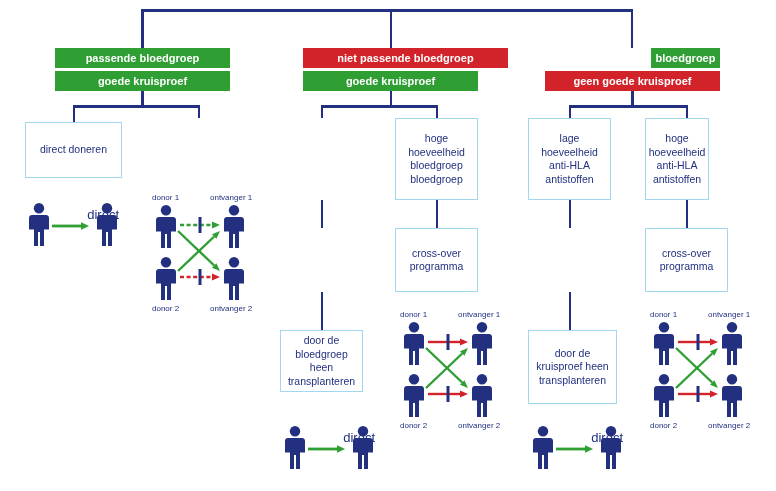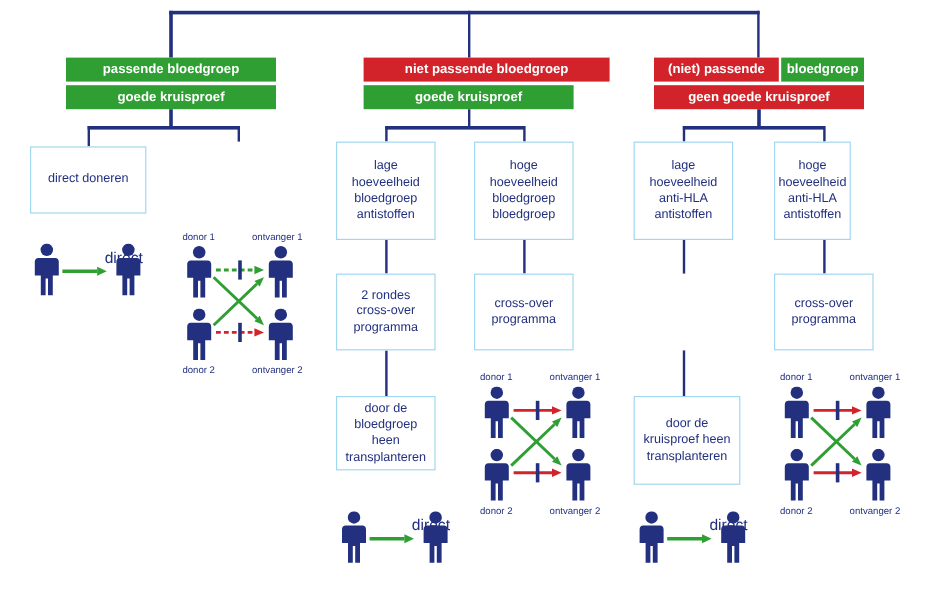--- a/index.html
+++ b/index.html
@@ -80,29 +80,26 @@
   <div class="line v" style="left:568.5px;top:200px;height:28px"></div>
   <div class="line v" style="left:568.5px;top:292px;height:38px"></div>
   <div class="line v" style="left:685.5px;top:200px;height:28px"></div>
 
   <div class="hdr green" style="left:55px;top:48px;width:175px">passende bloedgroep</div>
   <div class="hdr green" style="left:55px;top:71px;width:175px">goede kruisproef</div>
 
   <div class="hdr red" style="left:303px;top:48px;width:205px">niet passende bloedgroep</div>
   <div class="hdr green" style="left:303px;top:71px;width:175px">goede kruisproef</div>
 
-  <div class="hdr red" style="left:545px;top:48px;width:104px">(niet) passende</div>
   <div class="hdr green" style="left:651px;top:48px;width:69px">bloedgroep</div>
   <div class="hdr red" style="left:545px;top:71px;width:175px">geen goede kruisproef</div>
 
   <div class="box" style="left:25px;top:122px;width:97px;height:56px">direct doneren</div>
 
-  <div class="box" style="left:280px;top:118px;width:83px;height:82px">lage hoeveelheid bloedgroep antistoffen</div>
   <div class="box" style="left:395px;top:118px;width:83px;height:82px">hoge hoeveelheid bloedgroep bloedgroep</div>
-  <div class="box" style="left:280px;top:228px;width:83px;height:64px">2 rondes cross-over programma</div>
   <div class="box" style="left:395px;top:228px;width:83px;height:64px">cross-over programma</div>
   <div class="box" style="left:280px;top:330px;width:83px;height:62px">door de bloedgroep heen transplanteren</div>
 
   <div class="box" style="left:528px;top:118px;width:83px;height:82px">lage hoeveelheid anti-HLA antistoffen</div>
   <div class="box" style="left:645px;top:118px;width:64px;height:82px">hoge hoeveelheid anti-HLA antistoffen</div>
   <div class="box" style="left:645px;top:228px;width:83px;height:64px">cross-over programma</div>
   <div class="box" style="left:528px;top:330px;width:89px;height:74px">door de kruisproef heen transplanteren</div>
 
   <div class="direct-pair" style="left:27px;top:197px">
     <span class="direct-label">direct</span>

